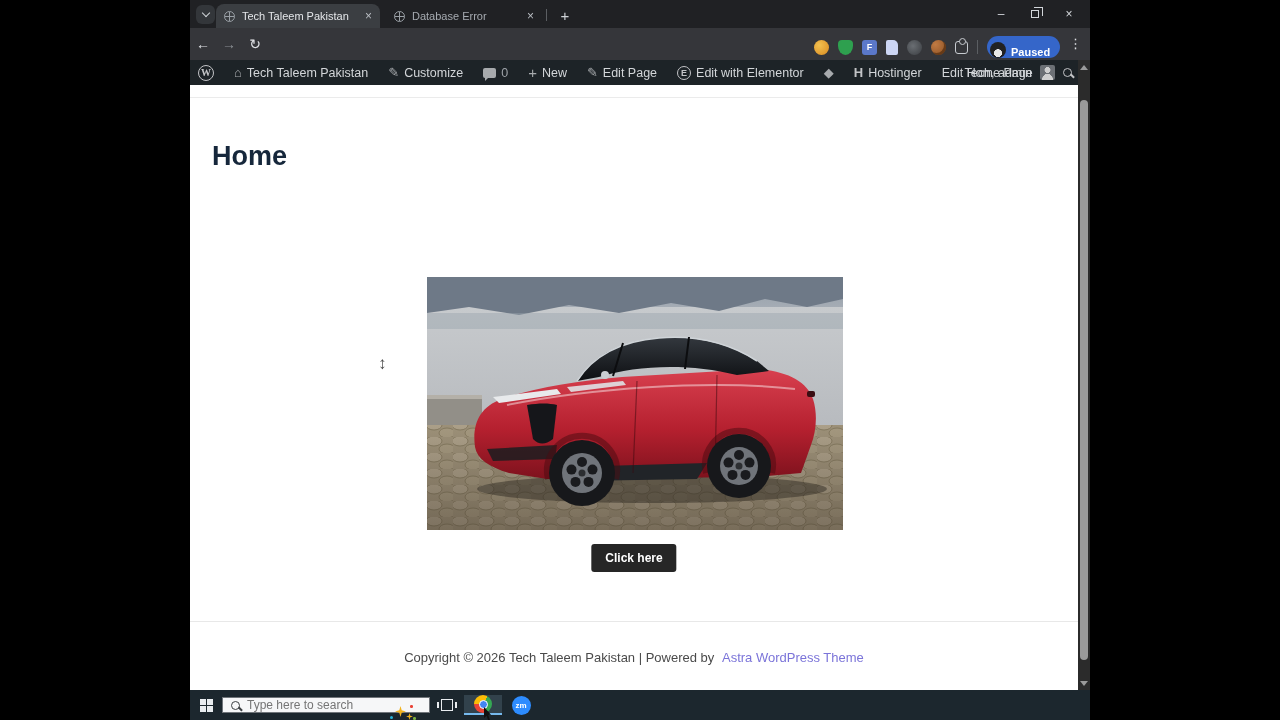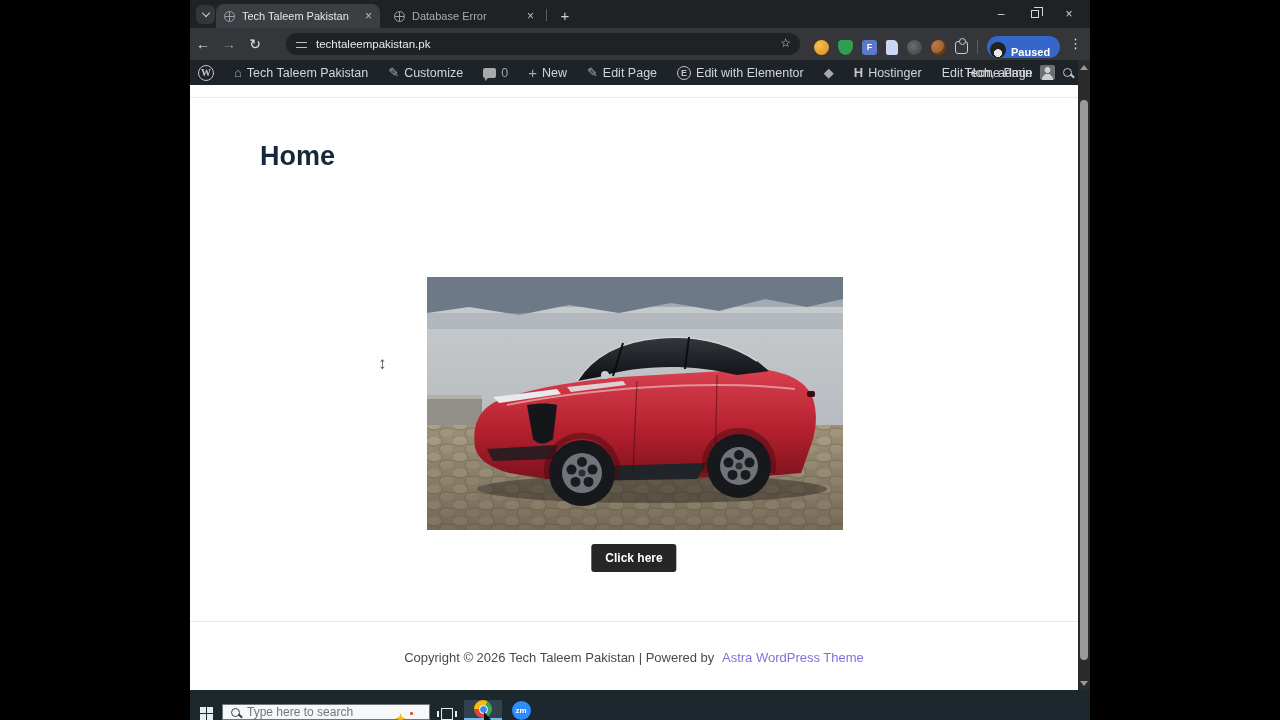--- a/index.html
+++ b/index.html
@@ -92,35 +92,35 @@
   .scrollbar { position:absolute; left:888px; top:60px; width:12px; height:630px; background:#2b2b2b; }
   .sb-arrow { position:absolute; left:0; width:12px; height:14px; display:flex; align-items:center;
               justify-content:center; }
   .sb-tri-up { border:4px solid transparent; border-bottom:5px solid #9a9a9a; margin-top:-4px; }
   .sb-tri-dn { border:4px solid transparent; border-top:5px solid #9a9a9a; margin-bottom:-4px; }
   .sb-thumb { position:absolute; left:2px; top:40px; width:8px; height:560px; background:#9a9a9a; border-radius:4px; }
 
   
   .page { position:absolute; left:0; top:85px; width:888px; height:605px; background:#fff; overflow:hidden; }
   .site-header { height:13px; border-bottom:1px solid #ebebeb; }
-  .home-title { position:absolute; left:22px; top:56px; font-size:27px; font-weight:600; color:#16273b;margin-left:48px; }
+  .home-title { position:absolute; left:22px; top:56px; font-size:27px; font-weight:600; color:#16273b; }
   .car-heading { position:absolute; left:0; top:106px; width:100%; text-align:center; font-size:56px;
                  font-weight:bold; color:#000; }
   .car-figure { position:absolute; left:237px; top:192px; width:416px; height:253px; overflow:hidden; }
   .resize-cursor { position:absolute; left:188px; top:269px; font-size:17px; color:#4a4a4a;
                    text-shadow:0 0 2px #fff; }
   .click-btn { position:absolute; left:50%; transform:translateX(-50%); top:459px; background:#262626;
                color:#fff; font-size:12px; font-weight:bold; padding:7px 14px; border-radius:3px; border:none; }
   .site-footer { position:absolute; left:0; top:536px; width:100%; border-top:1px solid #e8e8e8; }
   .footer-line { margin-top:28px; text-align:center; font-size:13px; color:#4a4a4a; }
   .footer-link { text-decoration:none; margin-left:4px; }
 
   
   .taskbar { position:absolute; left:190px; top:690px; width:900px; height:30px; background:#1c272e;
-             display:flex; align-items:flex-end; color:#e8ecef; }
+             display:flex; align-items:center; color:#e8ecef; }
   .tb-start { width:32px; display:flex; align-items:center; justify-content:center; }
   .win-logo { display:grid; grid-template-columns:6px 6px; grid-template-rows:6px 6px; gap:1px; }
   .win-logo span { background:#e8ecef; }
   .tb-search { width:208px; background:#f6f7f8; border:1px solid #70757a; display:flex; align-items:center;
                gap:7px; padding:0 8px; position:relative; }
   .tb-search .mag { border-color:#3c4043; } .tb-search .mag::after { background:#3c4043; }
   .tb-search input { border:none; outline:none; background:transparent; font-size:12px; width:120px;
                      color:#333; font-family:"Liberation Sans", sans-serif; }
   .sparkles { position:absolute; right:14px; top:6px; width:26px; height:18px; }
   .spark { position:absolute; background:#f2b31d; }
@@ -202,25 +202,20 @@
           <span class="restore-sq"></span>
         </div>
         <div class="winbtn">×</div>
       </div>
     </div>
 
     <div class="toolbar">
       <div class="navbtn">←</div>
       <div class="navbtn dim">→</div>
       <div class="navbtn">↻</div>
-      <div class="addr">
-        <span class="tune-ic"></span>
-        <span class="url">techtaleempakistan.pk</span>
-        <span class="addr-star">☆</span>
-      </div>
       <div class="extrow">
         <span class="ext ext-orange"></span>
         <span class="ext ext-shield"></span>
         <span class="ext ext-blueF">F</span>
         <span class="ext ext-file"></span>
         <span class="ext ext-dark"></span>
         <span class="ext ext-cookie"></span>
         <span class="ext-puzzle"></span>
         <span class="ext-sep"></span>
         <span class="paused-pill" id="paused-pill" style="background: rgb(53, 102, 201);">

